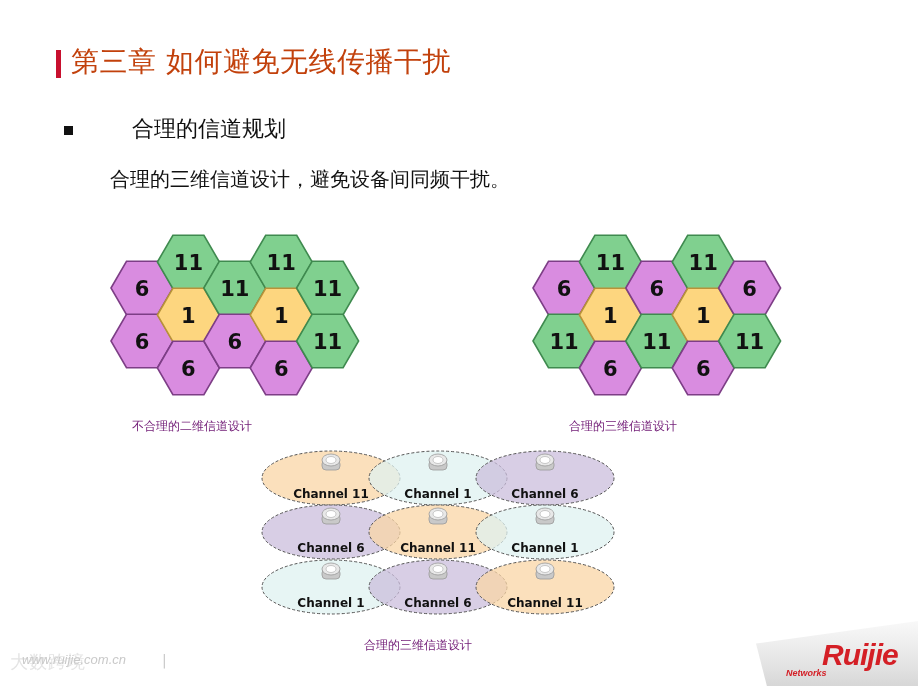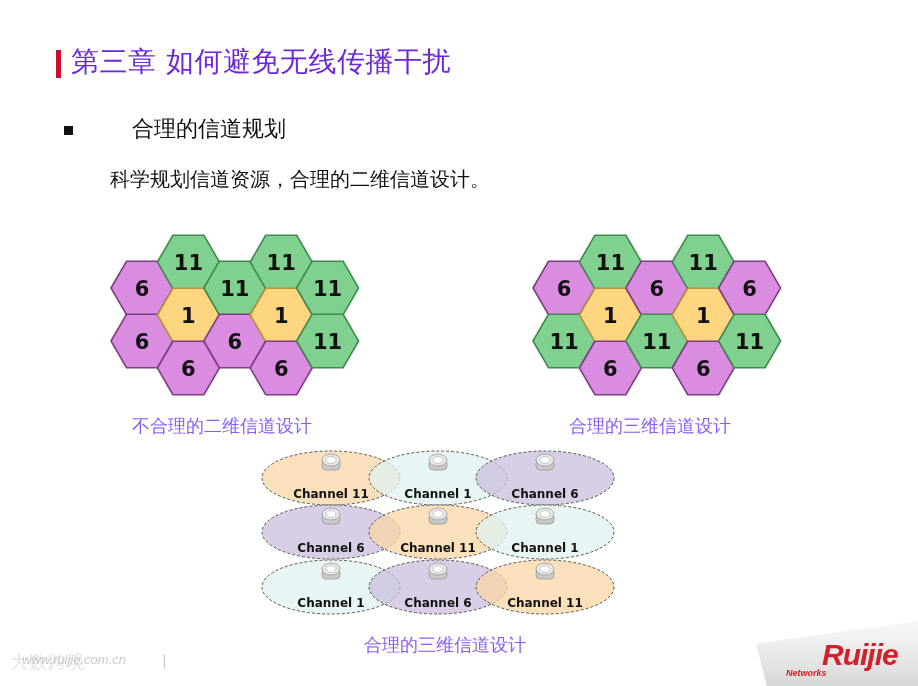--- a/index.html
+++ b/index.html
@@ -8,37 +8,37 @@
     background: #ffffff;
     font-family: "DejaVu Sans", "Liberation Sans", sans-serif;
     color: #111;
   }
   .title-bar {
     position: absolute; left: 56px; top: 50px; width: 5px; height: 28px;
     background: #c8102e;
   }
   .title {
     position: absolute; left: 71px; top: 44px;
-    font-size: 28px; line-height: 36px; color: #6d28d9; letter-spacing: 0.5px;
+    font-size: 28px; line-height: 36px; color: #c2410c; letter-spacing: 0.5px;
   }
   .bullet-sq {
     position: absolute; left: 64px; top: 126px; width: 9px; height: 9px;
     background: #111;
   }
   .bullet-text {
     position: absolute; left: 96px; top: 114px;
     font-size: 22px; line-height: 30px; color: #111; margin-left: 36px;
   }
   .sub-text {
     position: absolute; left: 110px; top: 165px;
     font-size: 20px; line-height: 28px; color: #111;
   }
   svg.diagram { position: absolute; left: 0; top: 0; }
   .caption {
-    position: absolute; font-size: 18px; line-height: 26px; color: #8b5cf6;
+    position: absolute; font-size: 12px; line-height: 26px; color: #701a75;
     white-space: nowrap;
   }
   .footer-url {
     position: absolute; left: 22px; top: 652px; font-size: 13px;
     color: #c9c9c9; font-style: italic; font-family: "Liberation Sans", sans-serif;
   }
   .footer-sep {
     position: absolute; left: 162px; top: 652px; font-size: 14px; color: #c9c9c9;
   }
   .watermark {
@@ -63,21 +63,21 @@
   }
 </style>
 </head>
 <body>
 
 <div class="title-bar"></div>
 <div class="title">第三章 如何避免无线传播干扰</div>
 
 <div class="bullet-sq"></div>
 <div class="bullet-text">合理的信道规划</div>
-<div class="sub-text">科学规划信道资源，合理的二维信道设计。</div>
+<div class="sub-text">合理的三维信道设计，避免设备间同频干扰。</div>
 
 <svg class="diagram" id="diagram-svg" width="918" height="686">
   <g id="bad-2d">
       <g>
         <polygon points="111,288 126.5,261.25 157.5,261.25 173,288 157.5,314.75 126.5,314.75" fill="#d98ce0" stroke="#7d3e86" stroke-width="1.6"></polygon>
         <text x="142" y="296" text-anchor="middle" font-family="DejaVu Sans, sans-serif" font-weight="bold" font-size="21" fill="#111">6</text>
       </g>
       <g>
         <polygon points="111,341 126.5,314.25 157.5,314.25 173,341 157.5,367.75 126.5,367.75" fill="#d98ce0" stroke="#7d3e86" stroke-width="1.6"></polygon>
         <text x="142" y="349" text-anchor="middle" font-family="DejaVu Sans, sans-serif" font-weight="bold" font-size="21" fill="#111">6</text>

